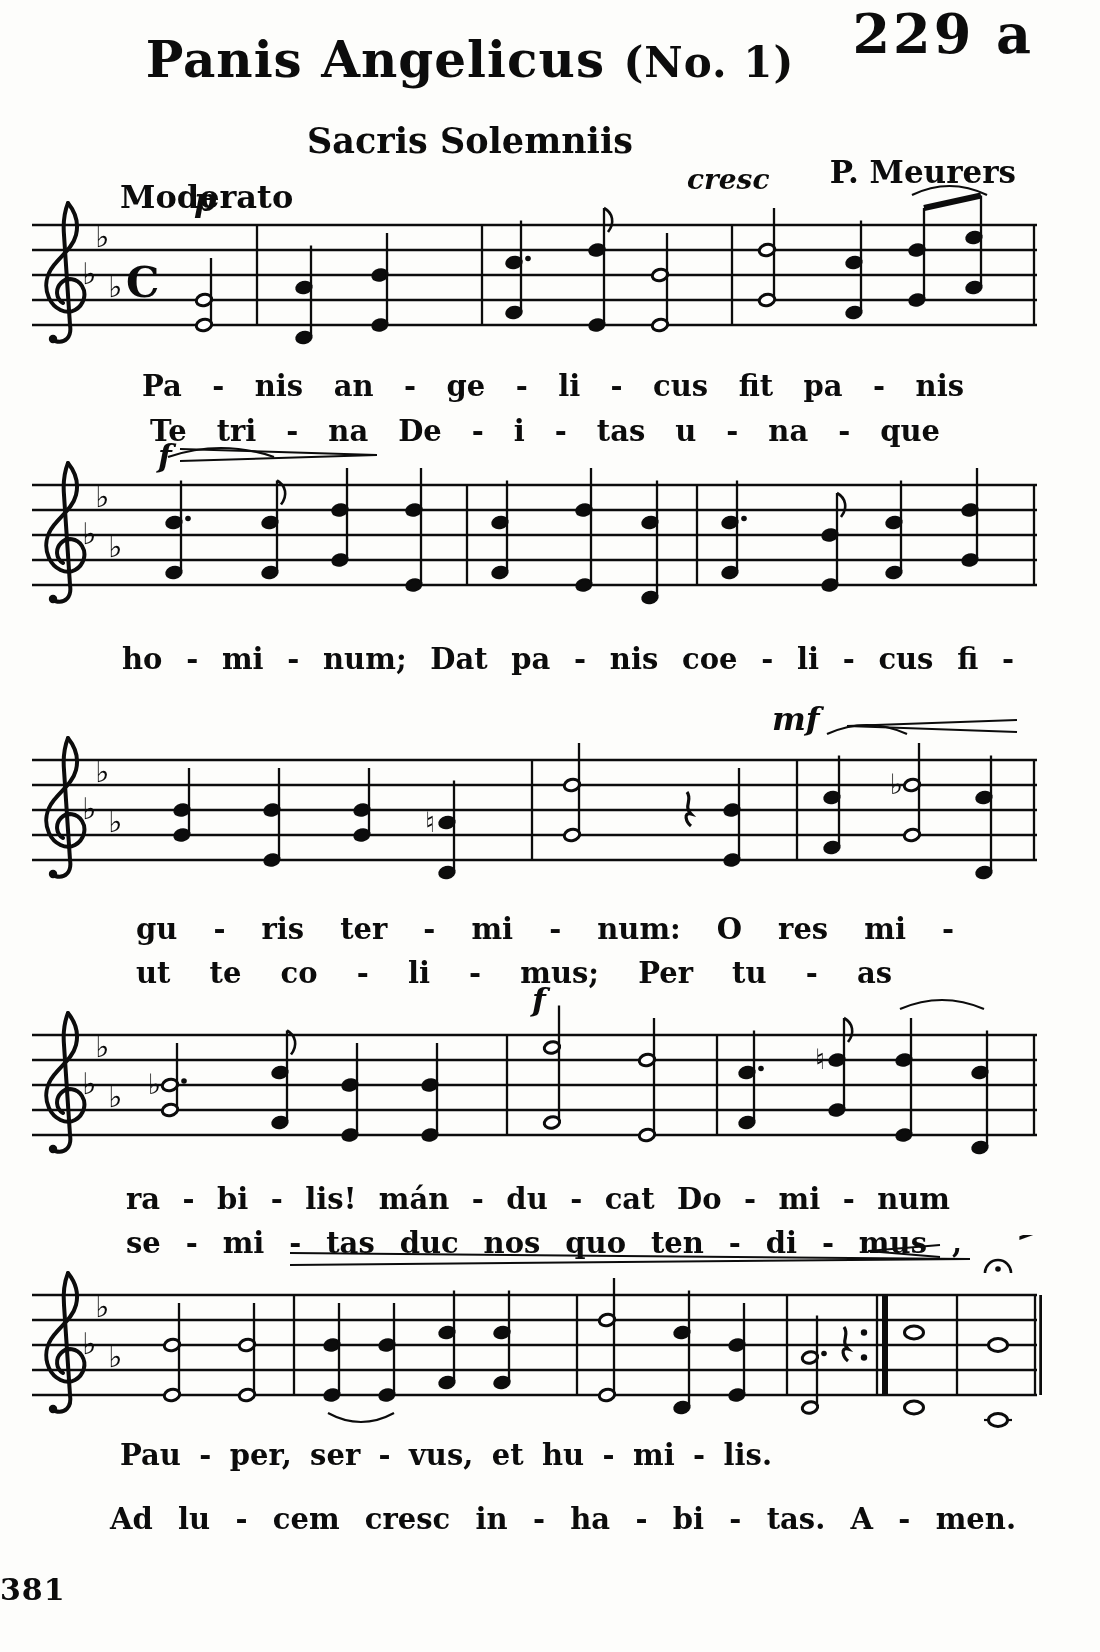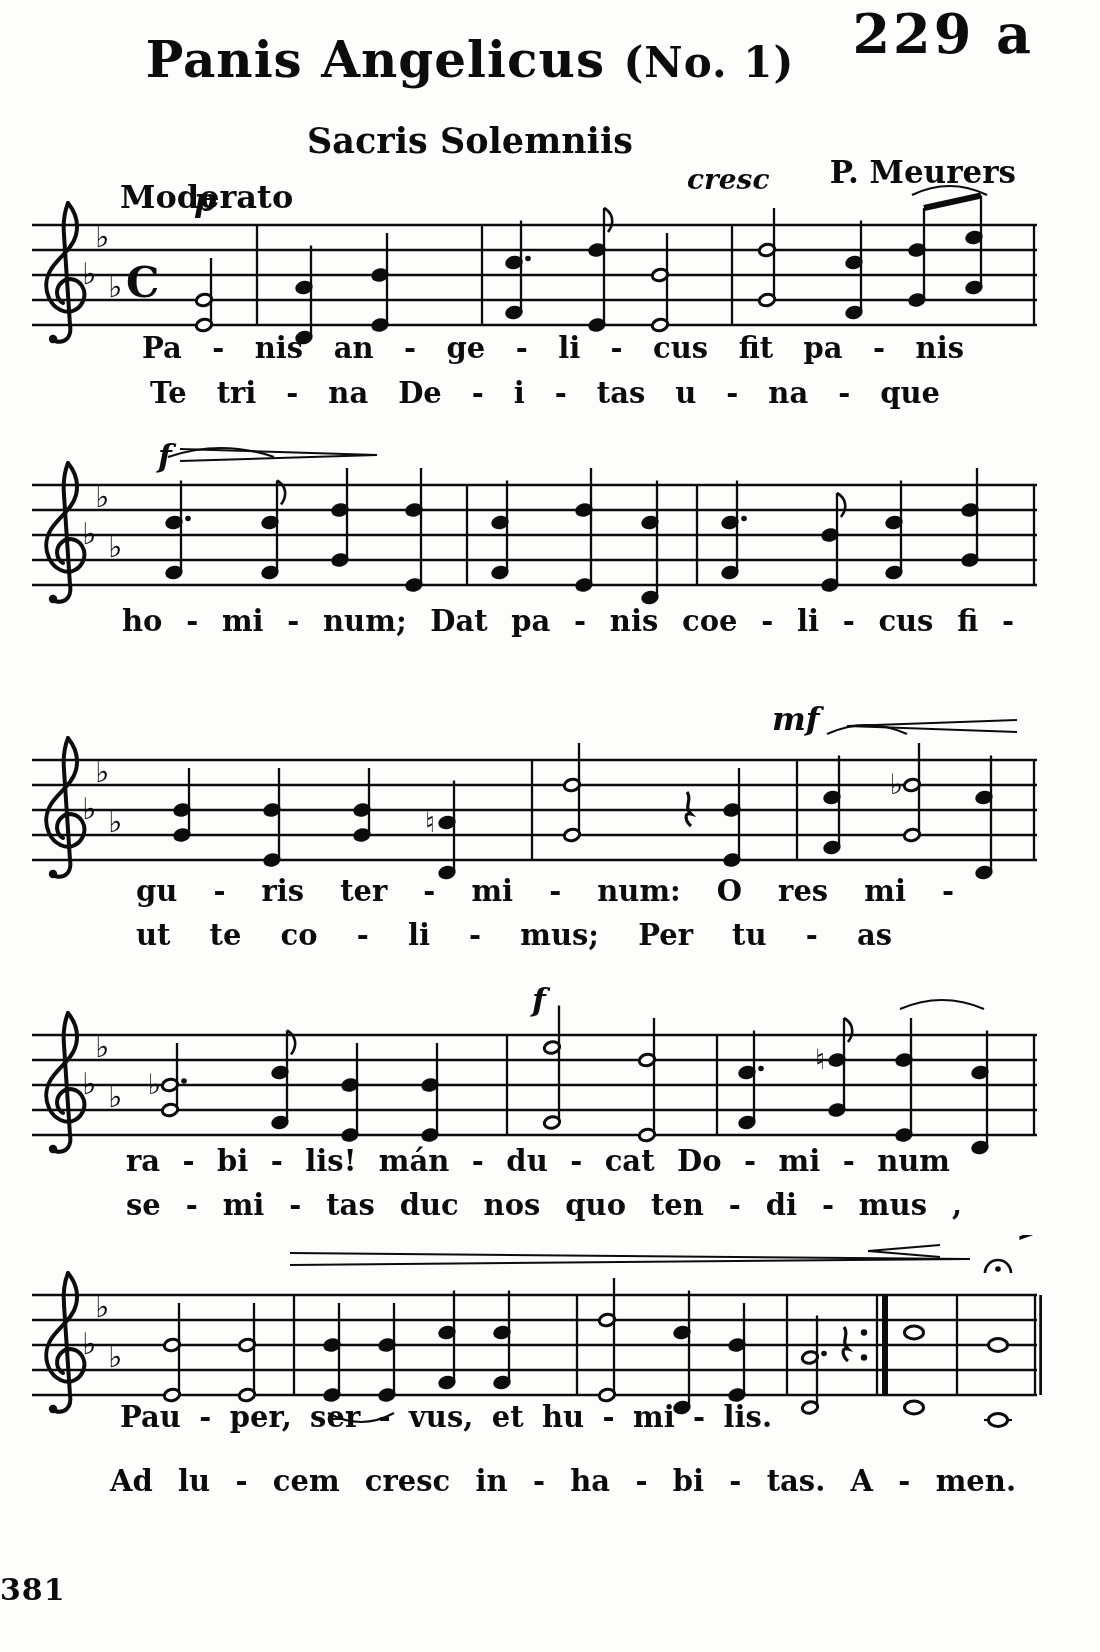--- a/index.html
+++ b/index.html
@@ -9,21 +9,21 @@
   .title{position:absolute;top:30px;left:30px;width:880px;text-align:center;
          font-size:50px;font-weight:700;letter-spacing:1px;white-space:nowrap;}
   .title .suffix{font-size:42px;}
   .subtitle{position:absolute;top:96px;left:30px;width:880px;text-align:center;
             font-size:35px;font-weight:700;margin-top:24px;}
   .composer{position:absolute;top:154px;right:84px;font-size:31px;font-weight:700;}
   .tempo{position:absolute;top:178px;left:120px;font-size:32px;font-weight:700;}
   .system{position:absolute;left:32px;width:1040px;}
   .system svg{display:block;}
   .lyric{position:absolute;font-family:"DejaVu Serif",serif;font-weight:700;font-size:29px;
-         color:#0c0c0c;text-align:justify;text-align-last:justify;}
+         color:#0c0c0c;text-align:justify;text-align-last:justify;margin-top:38px;}
   .pageno{position:absolute;top:1572px;left:0;width:1100px;text-align:left;
           font-size:30px;font-weight:700;letter-spacing:1px;}
 </style>
 </head>
 <body>
 
 <div class="sheet">
 
   <div class="opus">229 a</div>
   <div class="title">

